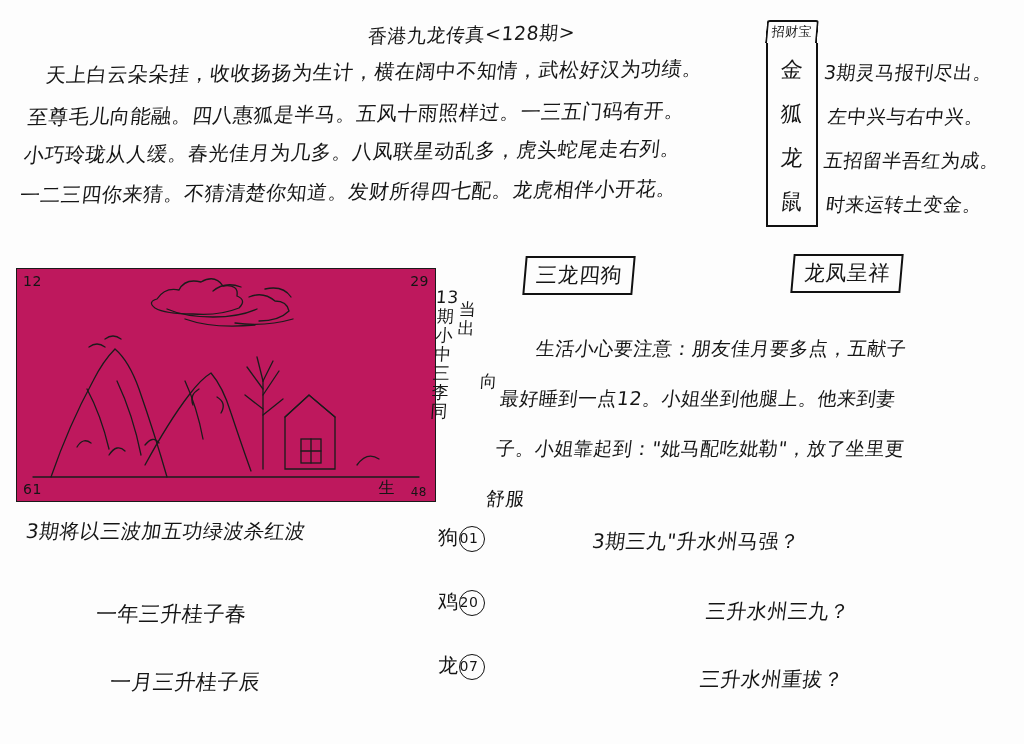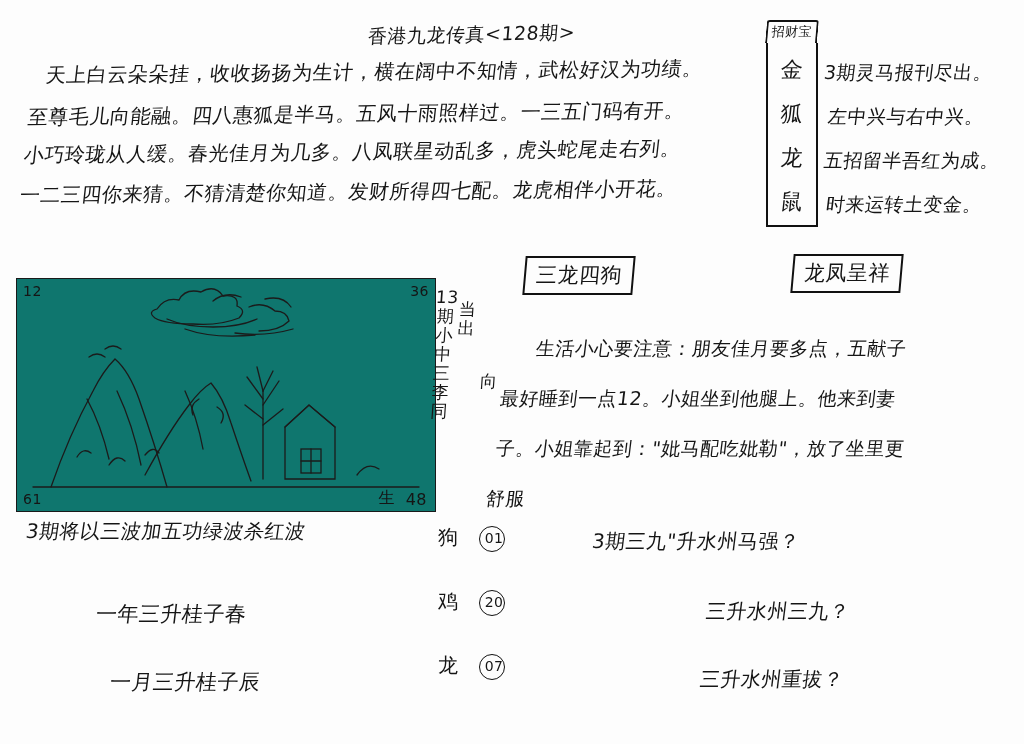--- a/index.html
+++ b/index.html
@@ -87,35 +87,35 @@
     transform: skewX(-7deg);
   }
   .rl1 { left: 824px; top: 60px; }
   .rl2 { left: 828px; top: 104px; }
   .rl3 { left: 824px; top: 148px; }
   .rl4 { left: 826px; top: 192px; }
 
   
   .frame {
     position: absolute;
-    left: 16px; top: 278px;
+    left: 16px; top: 268px;
     width: 418px;
     height: 232px;
     border: 1.6px solid #1a1a1a;
-    background: #0f766e;
+    background: #be185d;
   }
   .frame .corner {
     position: absolute;
     font-size: 14px;
     font-family: "DejaVu Sans", sans-serif;
   }
   .corner.tl { left: 6px; top: 4px; }
   .corner.tr { right: 6px; top: 4px; }
   .corner.bl { left: 6px; bottom: 4px; }
-  .corner.br { right: 8px; bottom: 2px; font-size: 16px; }
+  .corner.br { right: 8px; bottom: 2px; font-size: 12px; }
   .corner.br2 { right: 40px; bottom: 2px; font-size: 16px; }
 
   
   .vcol {
     position: absolute;
     width: 22px;
     font-size: 17px;
     line-height: 19px;
     text-align: center;
     transform: skewX(-4deg);
@@ -147,25 +147,25 @@
     font-size: 20px;
     white-space: nowrap;
   }
   .ar1 { left: 438px; top: 524px; }
   .ar2 { left: 438px; top: 588px; }
   .ar3 { left: 438px; top: 652px; }
   .animal-row .num {
     display: inline-block;
     width: 24px; height: 24px;
     line-height: 22px;
-    text-align: right;
+    text-align: left;
     border: 1.5px solid #111;
     border-radius: 50%;
     font-size: 14px;
-    margin-left: 20px;
+    margin-left: 0;
     vertical-align: middle;
   }
 
   
   .boxed {
     position: absolute;
     font-size: 21px;
     padding: 3px 10px 4px;
     border: 2px solid #111;
     transform: skewX(-5deg);
@@ -222,21 +222,21 @@
     </div>
   </div>
 
   <div class="hw rline rl1">3期灵马报刊尽出。</div>
   <div class="hw rline rl2">左中兴与右中兴。</div>
   <div class="hw rline rl3">五招留半吾红为成。</div>
   <div class="hw rline rl4">时来运转土变金。</div>
 
   <div class="frame">
     <div class="hw corner tl">12</div>
-    <div class="hw corner tr">36</div>
+    <div class="hw corner tr">29</div>
     <div class="hw corner bl">61</div>
     <div class="hw corner br2">生</div>
     <div class="hw corner br">48</div>
 
     <svg class="sketch" width="418" height="232" viewBox="0 0 418 232">
       <g fill="none" stroke="#1b1b1b" stroke-width="1.3" stroke-linecap="round">
 
         <path d="M140 30 q8 -12 22 -9 q6 -12 22 -8 q14 -8 22 4 q16 -2 14 10 q10 4 2 12 q-20 8 -46 6 q-28 0 -38 -6 q-8 -6 2 -9z"></path>
         <path d="M150 40 q18 8 46 8 q26 0 44 -8"></path>
         <path d="M196 22 q12 -10 28 -4"></path>

